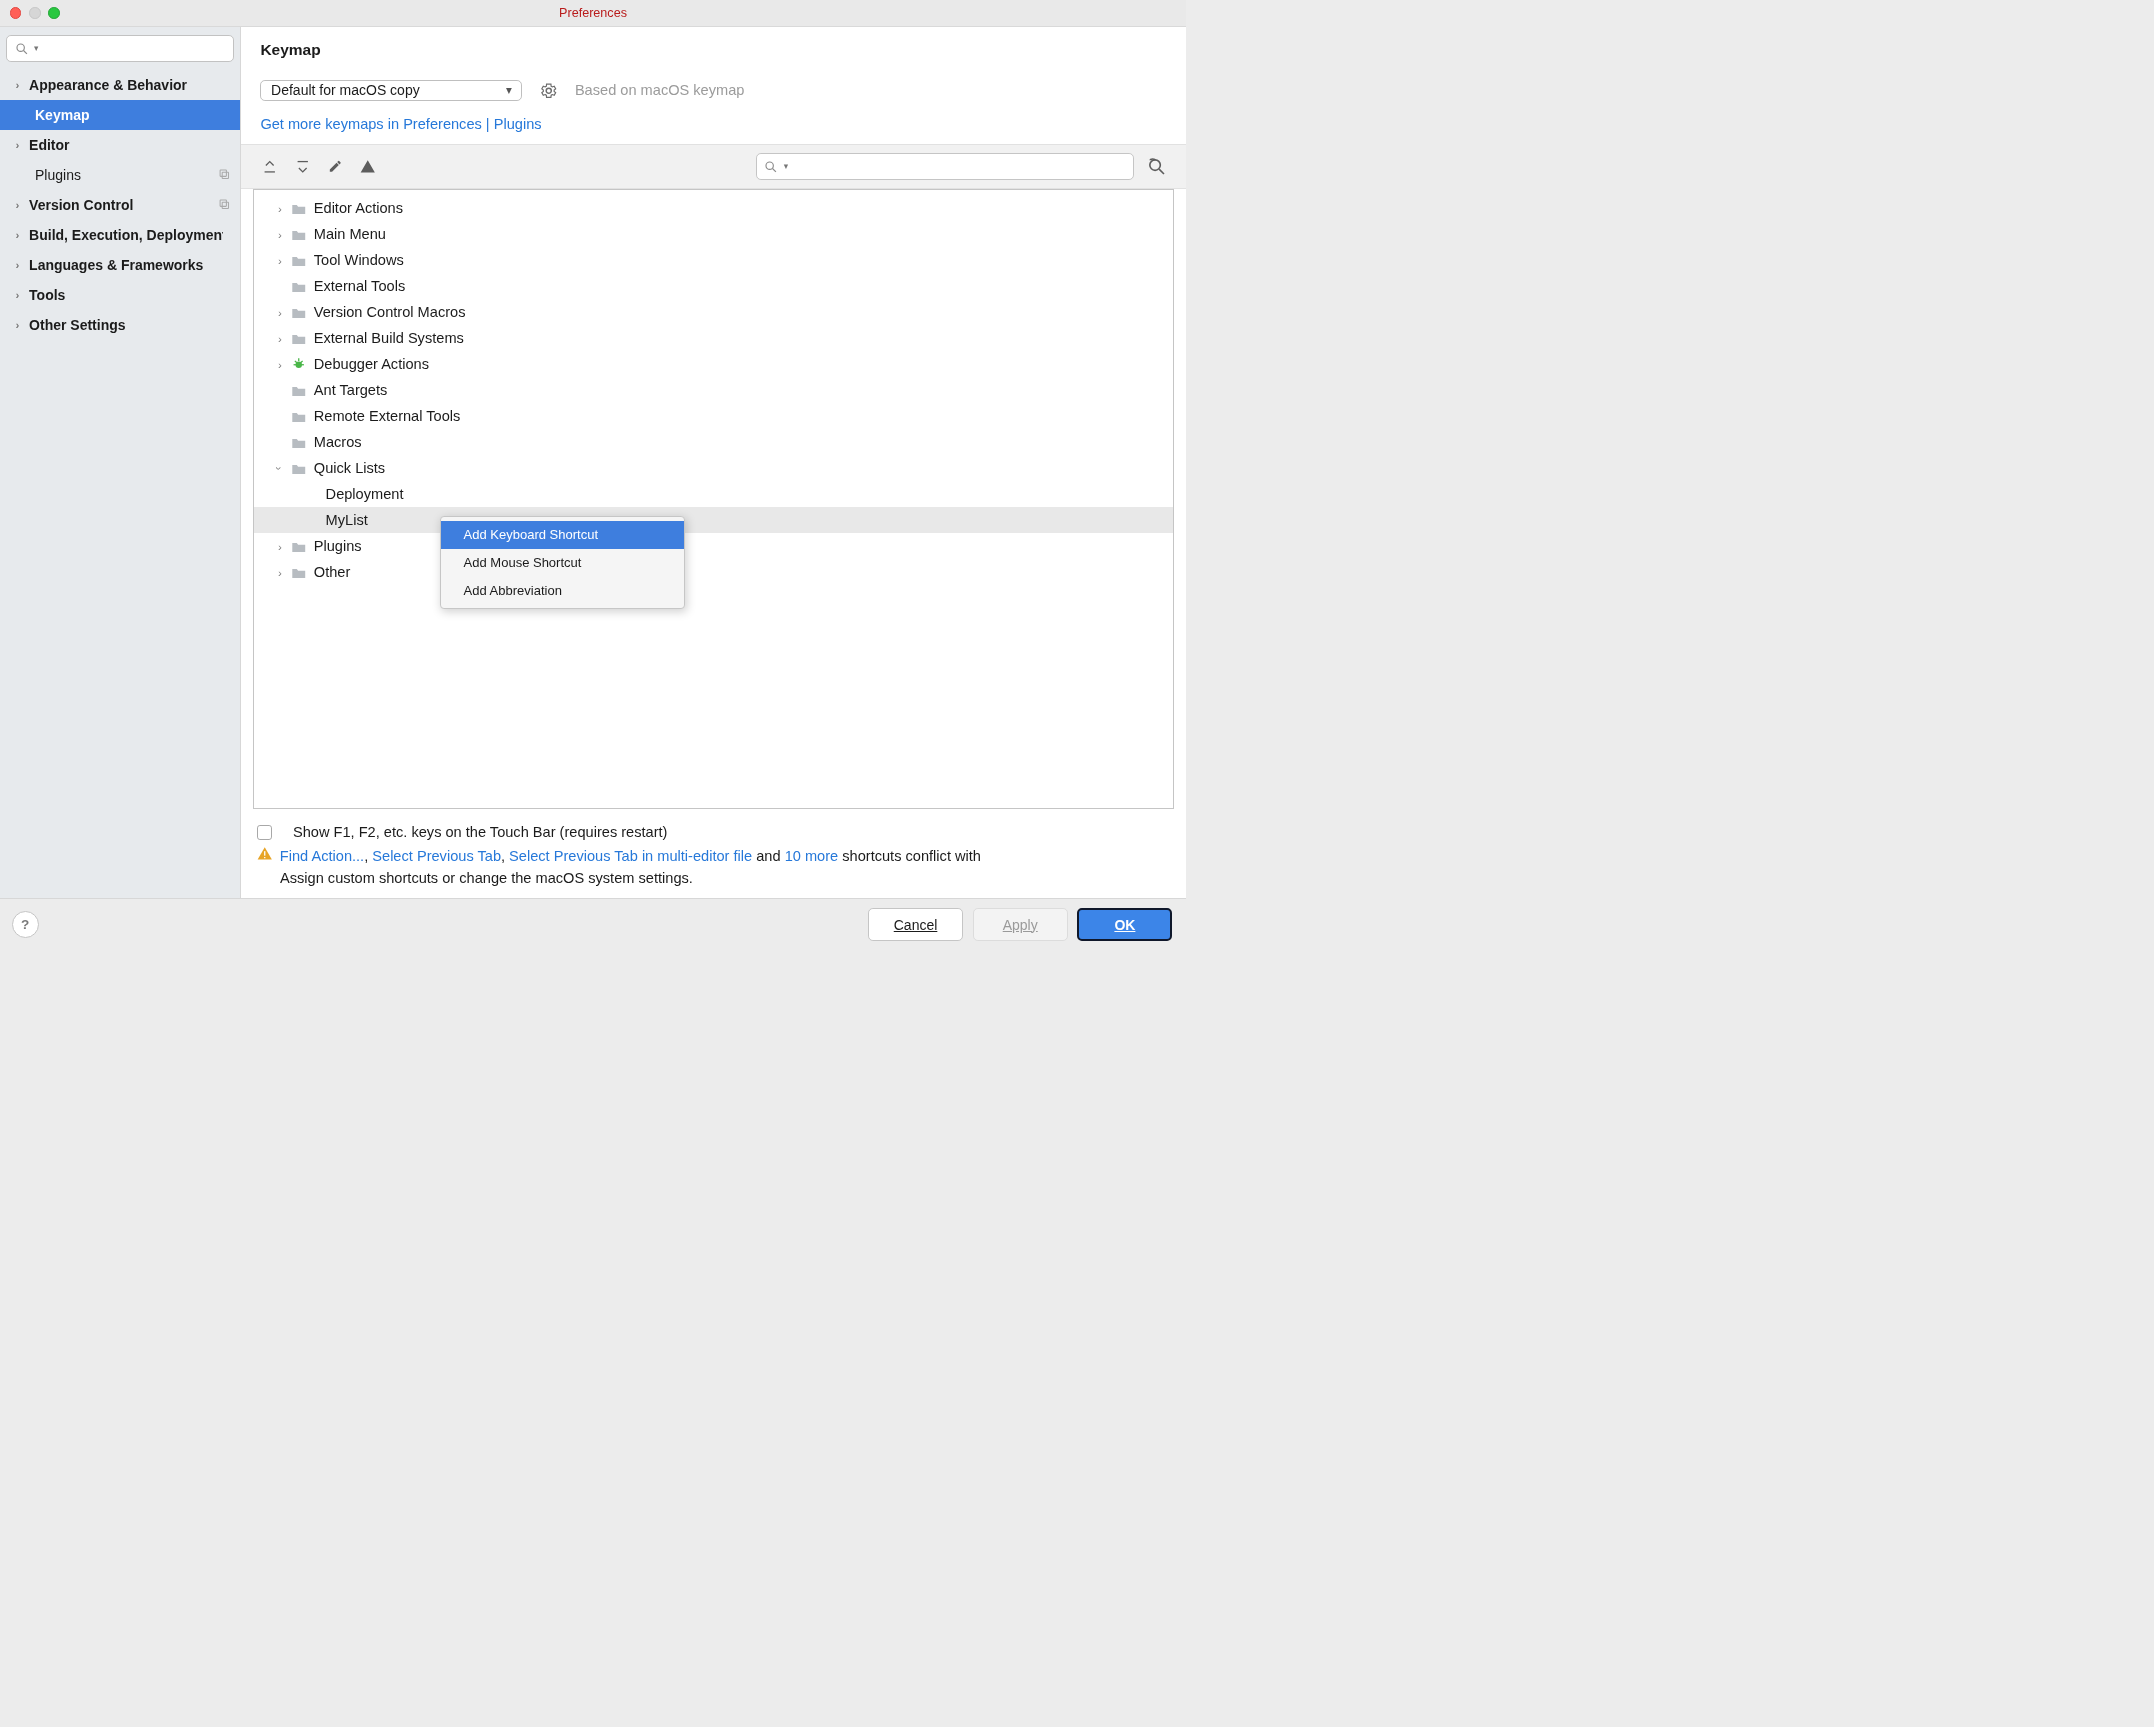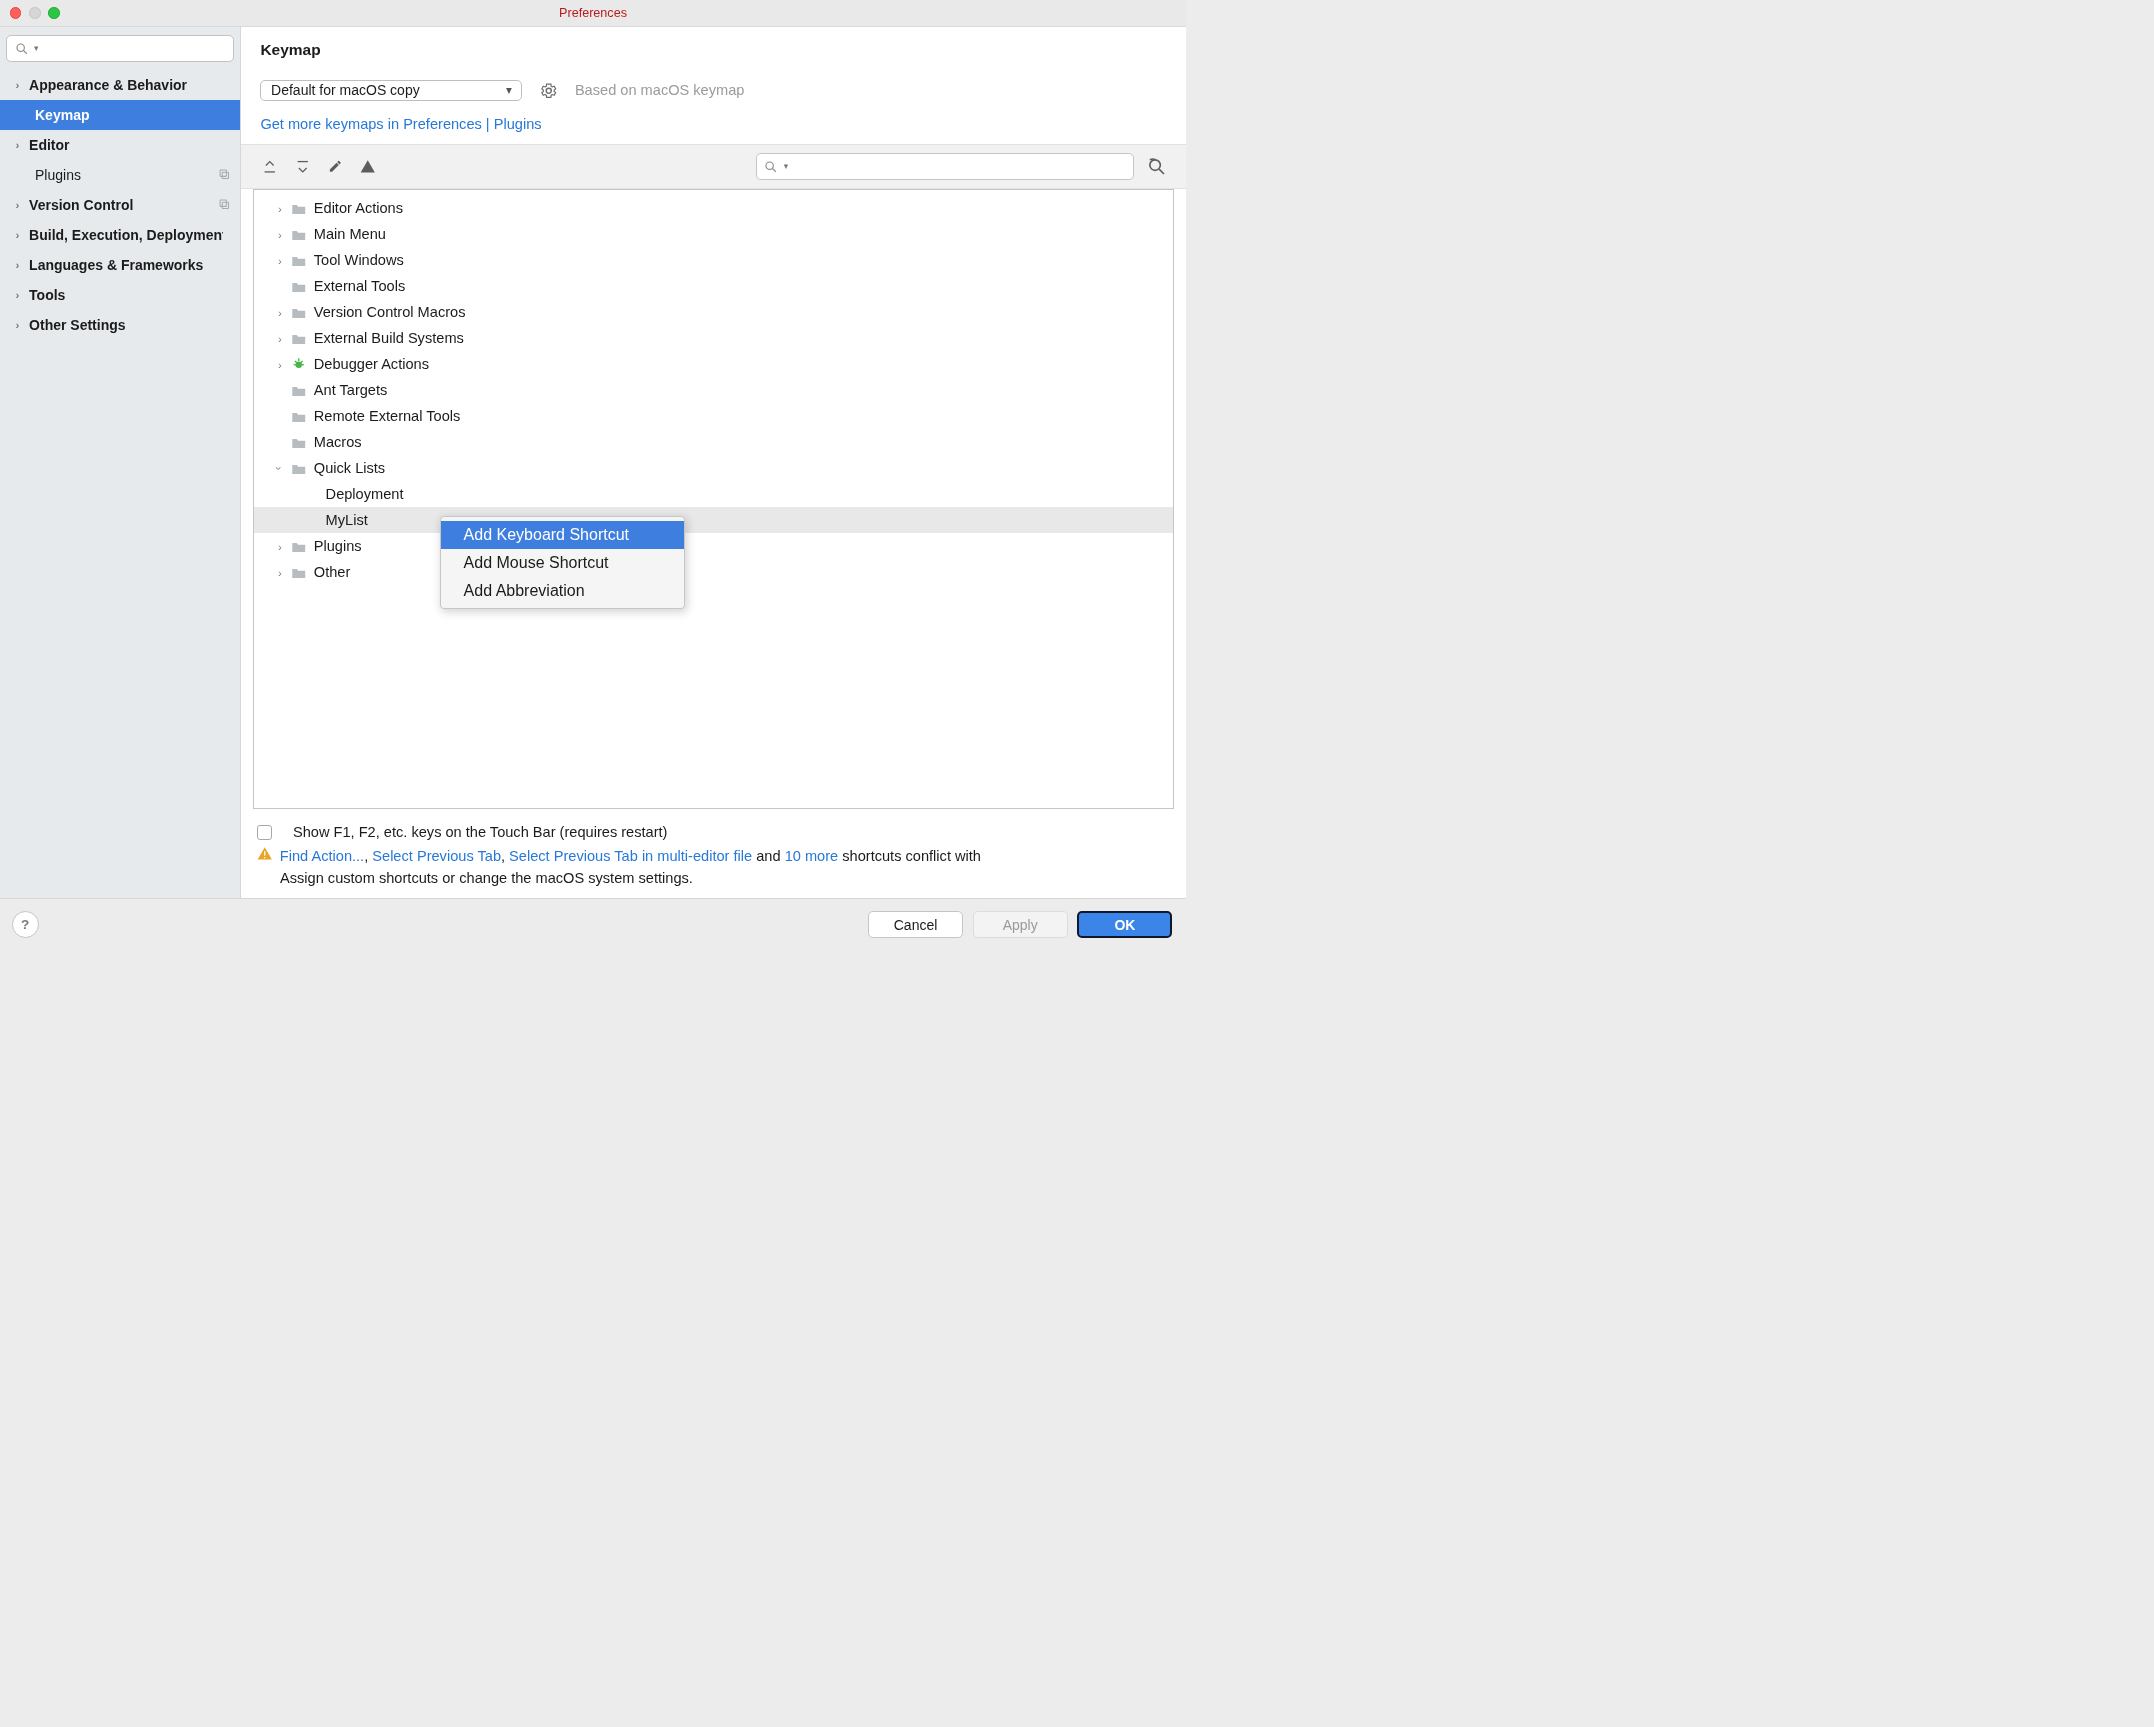--- a/index.html
+++ b/index.html
@@ -49,35 +49,35 @@
     .row { display: flex; align-items: center; height: 26px; padding-right: 7.8px; position: relative; }
     .row .indent0 { width: 17.5px; }
     .row .indent1 { width: 17.5px; }
     .row .chev { width: 17.5px; text-align: center; color: #7e7e7e; font-size: 11.6px; display: inline-block; }
     .row .fico { width: 19.4px; display: inline-flex; align-items: center; justify-content: center; margin-right: 5.8px; }
     .row .label { }
     .row.selected-bg { background: #e8e8e8; }
     .leafpad { display:inline-block; width: 37px; }
 
     .context-menu { position: absolute; top: 326px; left: 186px; width: 245px; background: #f5f5f5; border: 1px solid #c6c6c6; border-radius: 3.9px; box-shadow: 1.9px 2.9px 9.7px rgba(0,0,0,.18); padding: 3.9px 0; }
-    .cm-item { height: 28px; display: flex; align-items: center; padding: 0 23px; font-size: 16px; }
+    .cm-item { height: 28px; display: flex; align-items: center; padding: 0 23px; font-size: 13px; }
     .cm-item.hl { background: #3e7ede; color: #fff; }
 
     .checkbox-line { display: flex; align-items: center; gap: 21px; padding: 7.8px 15.5px 3.9px 15.5px; font-size: 14.6px; }
     .cb { width: 15.5px; height: 15.5px; border: 1px solid #a8a8a8; border-radius: 2.9px; background: #fff; }
     .conflict-line { display: flex; align-items: flex-start; gap: 7.8px; padding: 1.9px 15.5px 3.9px 15.5px; font-size: 14.6px; line-height: 1.4; }
     .conflict-text { flex: 1; }
     .conflict-text .lnk { color: #2678d9; }
     .conflict-line2 { padding: 0 15.5px 11.6px 39px; font-size: 14.6px; }
 
     
     .footer { height: 52px; display: flex; align-items: center; justify-content: space-between; border-top: 1px solid #d7d7d7; background: #ececec; padding: 0 13.6px 0 11.6px; }
     .help-btn { width: 27px; height: 27px; border: 1px solid #c5c5c5; border-radius: 50%; background: #fff; display: flex; align-items: center; justify-content: center; color: #7a7a7a; font-weight: 700; }
     .footer-btns { display: flex; gap: 9.7px; }
-    .btn { min-width: 95px; height: 27px; border-radius: 4.9px; display: flex; align-items: center; justify-content: center; font-size: 14px; padding: 0 17.5px; }
+    .btn { min-width: 95px; height: 33px; border-radius: 4.9px; display: flex; align-items: center; justify-content: center; font-size: 14px; padding: 0 17.5px; text-decoration: underline; }
     .btn.cancel { background: #fff; border: 1px solid #c5c5c5; }
     .btn.apply { background: #f3f3f3; border: 1px solid #dcdcdc; color: #9a9a9a; }
     .btn.ok { background: #3c85e8; color: #fff; border: 2px solid #0f172a; font-weight: 600; }
 
     svg { display:block; }
   </style>
 </head>
 <body>
 
 <div class="titlebar">

